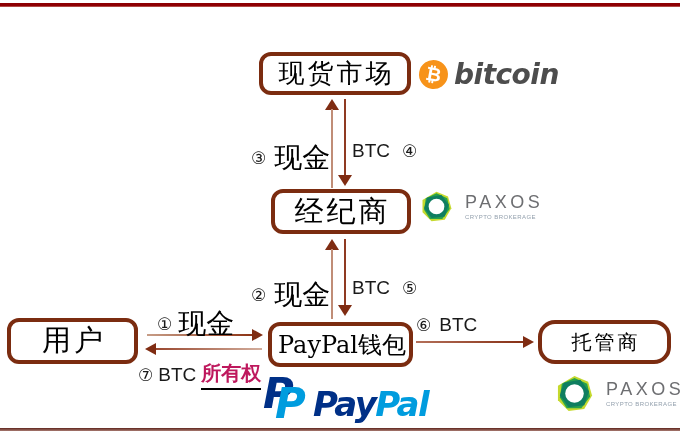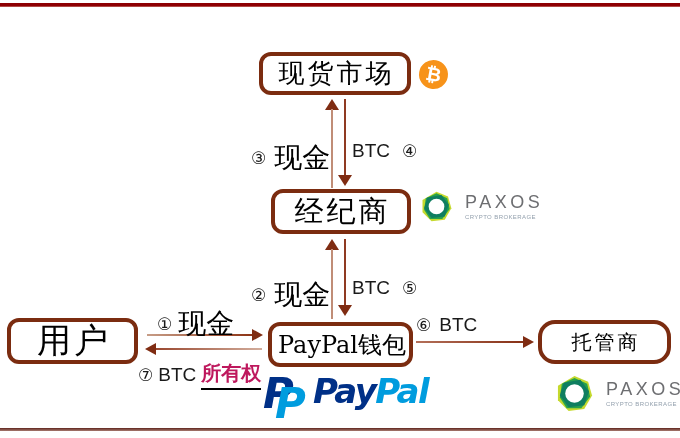--- a/index.html
+++ b/index.html
@@ -12,21 +12,21 @@
   .rule-bottom{position:absolute;left:0;top:428px;width:680px;height:3px;
             background:linear-gradient(to bottom,#5e241c,#a87b72);}
 
   
   .node{position:absolute;display:flex;align-items:center;justify-content:center;
         border:4px solid #7b2c10;border-radius:12px;background:#fff;box-sizing:border-box;
         color:#000;letter-spacing:3px;padding-left:3px;white-space:nowrap;}
   #node-spot      {left:259px;top:52px; width:152px;height:43px;font-size:26px;}
   #node-broker    {left:271px;top:189px;width:140px;height:45px;font-size:29px;}
   #node-paypal    {left:268px;top:322px;width:145px;height:45px;font-size:24px;letter-spacing:0;}
-  #node-user      {left:7px;  top:318px;width:131px;height:46px;font-size:34px;}
+  #node-user      {left:7px;  top:318px;width:131px;height:46px;font-size:29px;}
   #node-custodian {left:538px;top:320px;width:133px;height:44px;font-size:20px;border-radius:17px;}
 
   
   .shaft-v{position:absolute;width:2px;}
   .shaft-h{position:absolute;height:2px;}
   .head{position:absolute;width:0;height:0;}
   .head-up   {border-left:7px solid transparent;border-right:7px solid transparent;border-bottom:11px solid #7f2c12;}
   .head-down {border-left:7px solid transparent;border-right:7px solid transparent;border-top:11px solid #7f2c12;}
   .head-right{border-top:6px solid transparent;border-bottom:6px solid transparent;border-left:11px solid #7f2c12;}
   .head-left {border-top:6px solid transparent;border-bottom:6px solid transparent;border-right:11px solid #7f2c12;}
@@ -68,21 +68,21 @@
   #paxos-custodian{left:555px;top:374px;}
   #paxos-broker .paxos-mark{width:33px;height:33px;}
   #paxos-custodian .paxos-mark{width:39px;height:39px;}
   .paxos-word{font-family:"Liberation Sans","DejaVu Sans",sans-serif;font-size:18px;
               letter-spacing:3.5px;color:#6d6e71;line-height:1;}
   .paxos-tag{font-family:"Liberation Sans","DejaVu Sans",sans-serif;font-size:6px;
              letter-spacing:0.4px;color:#93a0ad;margin-top:3px;white-space:nowrap;}
 
   
   .paypal-logo{position:absolute;left:263px;top:368px;display:flex;align-items:flex-start;gap:4px;}
-  .paypal-word{display:flex;margin-top:6px;font-family:"DejaVu Sans",sans-serif;
+  .paypal-word{display:flex;margin-top:19px;font-family:"DejaVu Sans",sans-serif;
                font-weight:bold;font-style:italic;font-size:34px;letter-spacing:-1.5px;line-height:1;}
 </style>
 </head>
 <body>
 
 <div class="canvas">
 
   <div class="rule-top"></div>
   <div class="rule-bottom"></div>
 
@@ -137,20 +137,21 @@
   </div>
   <div class="flow-label" id="label-6">
     <span class="flow-num">⑥</span>
     <span class="flow-btc">BTC</span>
   </div>
 
   <div class="bitcoin-logo">
     <div class="btc-circle">
       <span class="btc-symbol">₿</span>
     </div>
+    <span class="btc-word">bitcoin</span>
   </div>
 
   <div class="paxos" id="paxos-broker">
     <svg class="paxos-mark" viewBox="0 0 40 40">
       <polygon fill="#c5d92d" points="20,2 34,8 38,22 30,36 14,38 3,27 3,12"></polygon>
       <polygon fill="#28a14c" points="20,4 33,10 36,23 27,35 12,35 5,24 7,10"></polygon>
       <polygon fill="#0f7e60" points="9,9 26,6 35,18 30,32 14,34 5,22"></polygon>
       <circle fill="#ffffff" cx="20" cy="20" r="9.5"></circle>
     </svg>
     <div>

